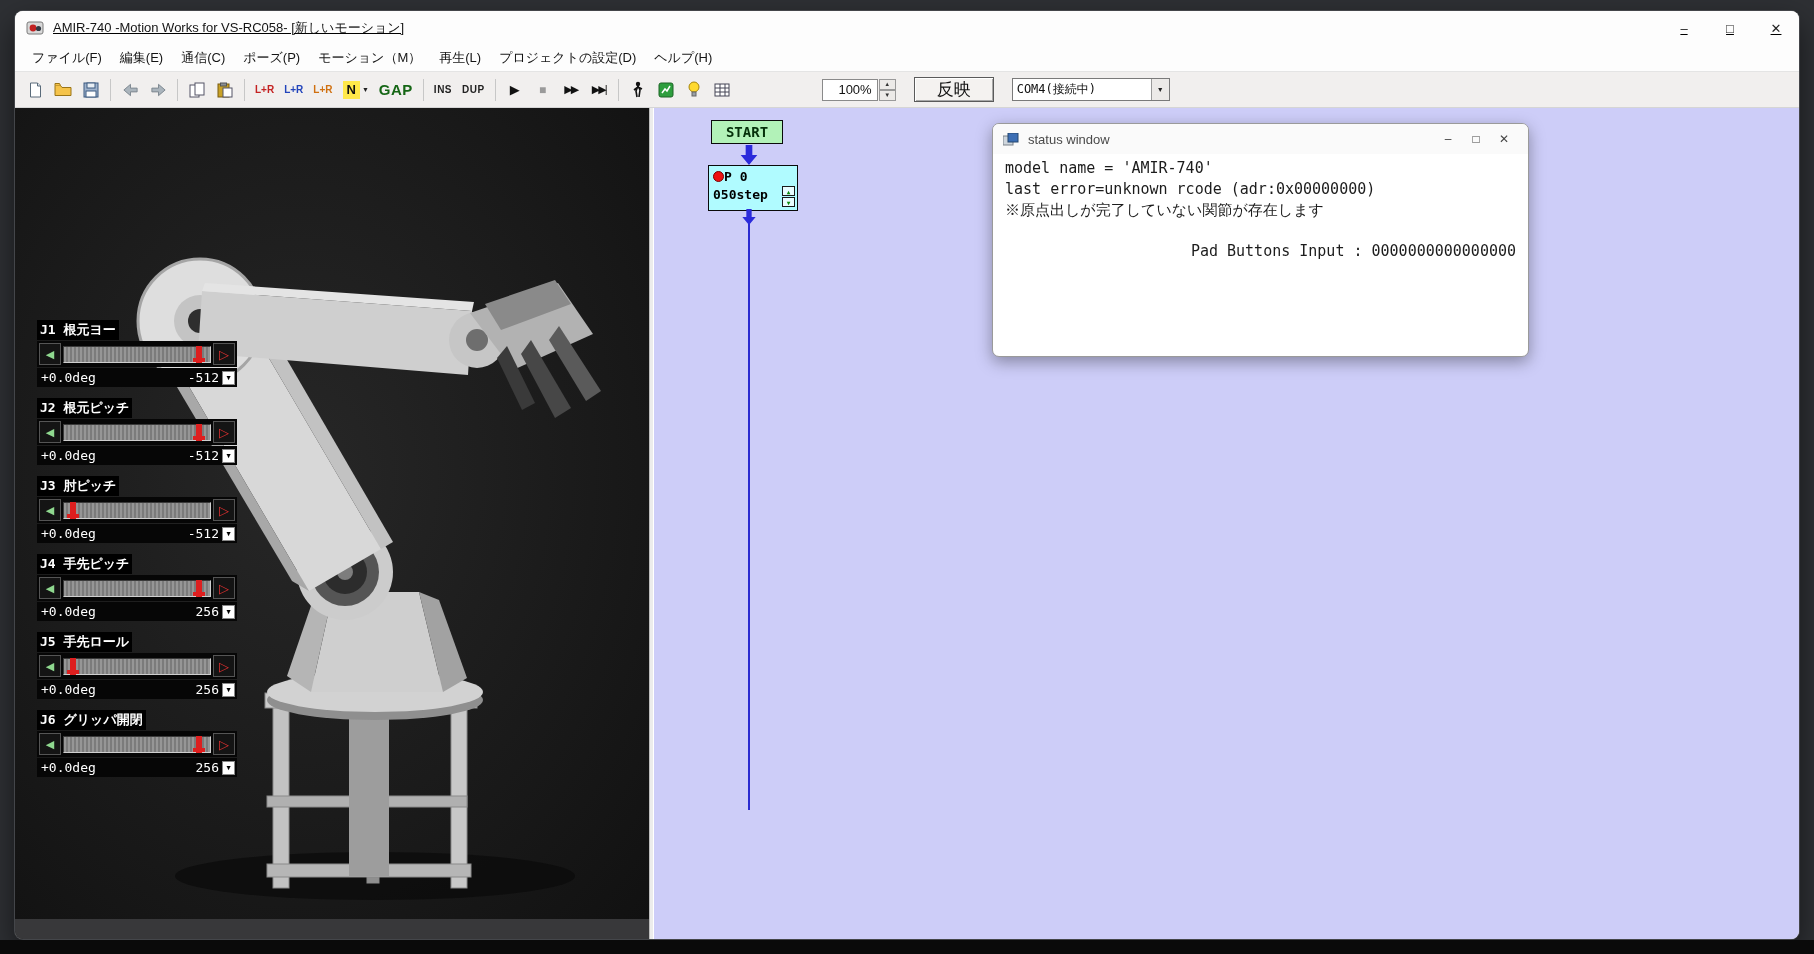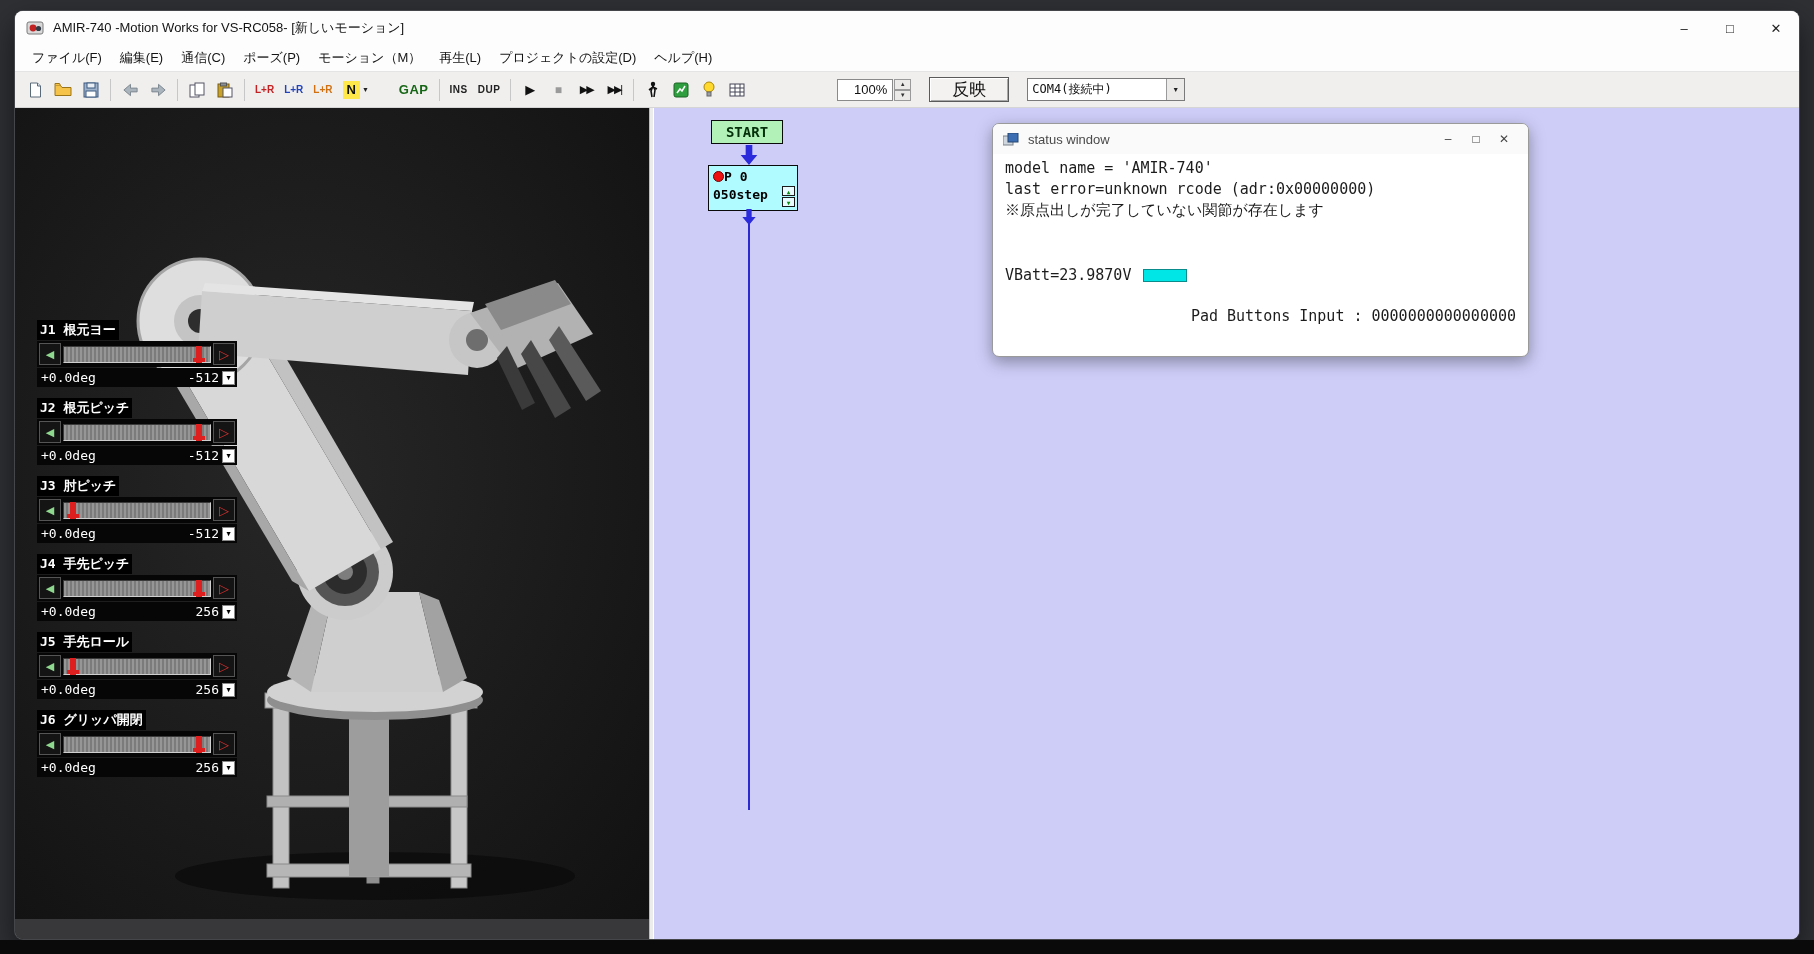--- a/index.html
+++ b/index.html
@@ -6,21 +6,21 @@
   html,body { width:1814px; height:954px; overflow:hidden; }
   body { background:#2e3034; font-family:"Liberation Sans", sans-serif; position:relative; }
   .screen-bottom-edge { position:absolute; left:0; right:0; bottom:0; height:14px; background:#0a0a0a; }
 
   
   .app-window { position:absolute; left:15px; top:11px; width:1784px; height:928px;
     border-radius:8px; overflow:hidden; background:#f2f1f0; display:flex; flex-direction:column;
     box-shadow:0 0 0 1px #44464a, 0 12px 30px rgba(0,0,0,.55); }
 
   
-  .titlebar { height:34px; background:#fdfdfd; display:flex; align-items:center; padding-left:10px; flex:0 0 auto; }
+  .titlebar { height:34px; background:#fdfdfd; display:flex; align-items:center; padding-left:10px; flex:0 0 auto;text-decoration:underline; }
   .app-icon { width:20px; height:20px; display:flex; align-items:center; justify-content:center; }
   .title-text { margin-left:8px; font-size:13px; color:#141414; white-space:nowrap; }
   .tb-spacer { flex:1; }
   .win-btn { width:46px; height:34px; border:none; background:transparent; font-size:13px; color:#222;
     display:flex; align-items:center; justify-content:center; cursor:default; }
 
   
   .menubar { height:27px; background:#fdfdfd; border-bottom:1px solid #e4e4e4; display:flex; align-items:center; padding-left:8px; flex:0 0 auto; }
   .menu-item { font-size:13px; color:#141414; padding:4px 9px; white-space:nowrap; }
 
@@ -28,21 +28,21 @@
   .toolbar { height:36px; background:#f1efee; border-bottom:1px solid #d5d5d5; display:flex; align-items:center; padding:0 6px; flex:0 0 auto; }
   .tb-btn { min-width:26px; height:26px; border:1px solid transparent; background:transparent; display:flex;
     align-items:center; justify-content:center; padding:0 3px; margin:0 1px; font-family:"Liberation Sans",sans-serif; }
   .tb-sep { width:1px; height:22px; background:#c7c7c7; margin:0 5px; flex:0 0 auto; }
   .lr-label { font-size:10px; font-weight:bold; letter-spacing:0; }
   .lr-red { color:#c42222; }
   .lr-blue { color:#2244bb; }
   .lr-orange { color:#d07010; }
   .n-chip { background:#ffe84a; color:#111; font-weight:900; font-size:13px; padding:0 4px; line-height:18px; }
   .n-caret { font-size:7px; color:#222; margin-left:2px; }
-  .gap-label { font-size:13px; font-weight:bold; color:#156615; letter-spacing:.5px;margin-left:20px; }
+  .gap-label { font-size:15px; font-weight:bold; color:#156615; letter-spacing:.5px; }
   .insdup { font-size:10px; font-weight:bold; color:#222; letter-spacing:.5px; }
   .g-play { font-size:13px; color:#111; }
   .g-stop { font-size:12px; color:#9a9a9a; }
   .g-skip { font-size:11px; color:#111; letter-spacing:-2px; }
   .tb-gap-big { width:86px; flex:0 0 auto; }
   .tb-gap-med { width:18px; flex:0 0 auto; }
   .zoom-box { width:56px; height:22px; background:#fff; border:1px solid #8a8a8a; display:flex; align-items:center;
     justify-content:flex-end; padding-right:5px; font-size:13px; color:#111; }
   .spin-col { display:flex; flex-direction:column; margin-left:1px; }
   .spin-btn { width:17px; height:11px; background:#eceae8; border:1px solid #9a9a9a; font-size:6px; color:#333;
@@ -466,24 +466,20 @@
           </span>
           <span class="sw-title">status window</span>
           <button class="sw-btn">–</button>
           <button class="sw-btn">□</button>
           <button class="sw-btn">✕</button>
         </div>
         <div class="sw-body">
           <div class="sw-line">model name = 'AMIR-740'</div>
           <div class="sw-line">last error=unknown rcode (adr:0x00000000)</div>
           <div class="sw-line">※原点出しが完了していない関節が存在します</div>
-          <div class="vbatt-row">
-            <span class="sw-line">VBatt=23.9870V</span>
-            <span class="vbatt-bar"></span>
-          </div>
           <div class="pad-lines">
             <div class="sw-line">Pad Buttons Input : 0000000000000000</div>
           </div>
         </div>
       </div>
 
     </div>
   </div>
 </div>
 

